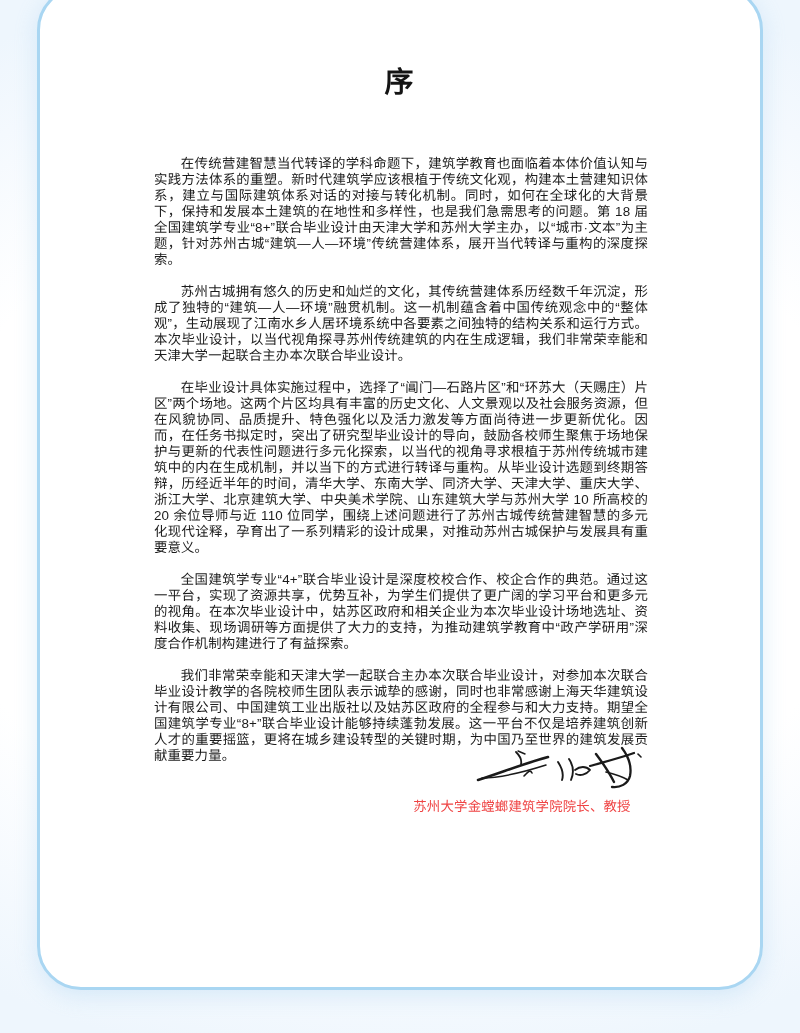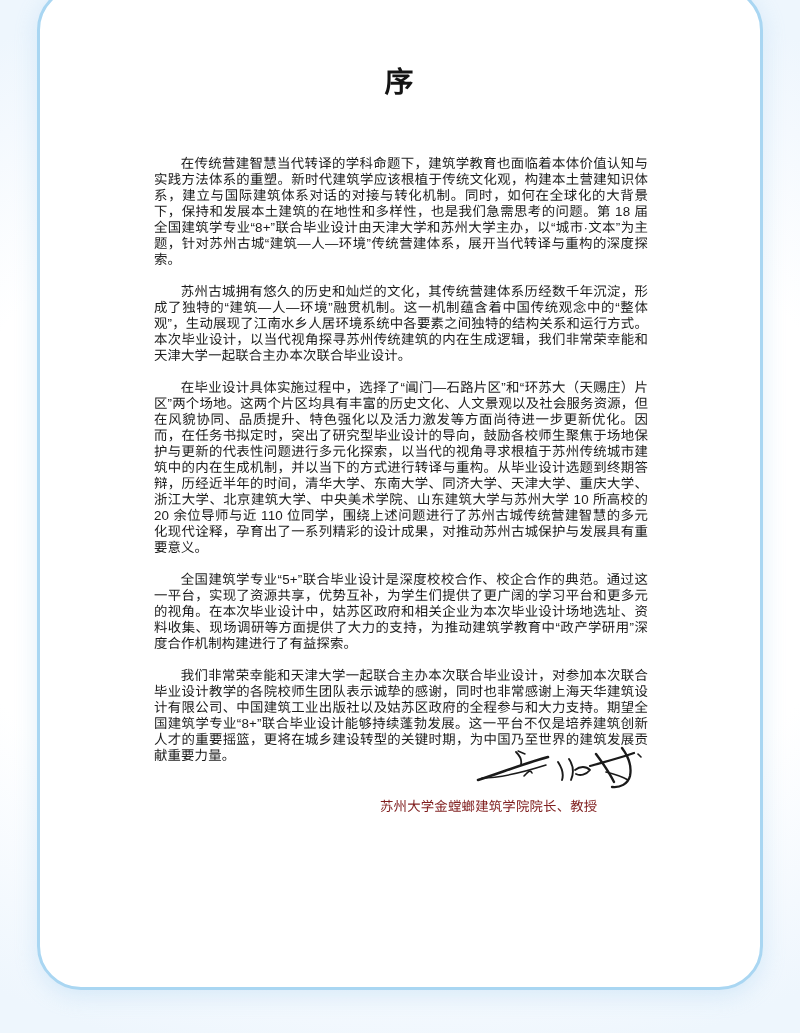--- a/index.html
+++ b/index.html
@@ -93,44 +93,44 @@
     position: relative;
   }
   .signature-mark svg {
     position: absolute;
     right: 4px;
     top: 0;
     display: block;
   }
   .signature-caption {
     margin-top: 2px;
-    text-align: left;
+    text-align: center;
     font-size: 13.4px;
     line-height: 22px;
-    color: #7f1d1d;
+    color: #ef4444;
     letter-spacing: 0.2px;
     font-family: "Liberation Sans", "DejaVu Sans", sans-serif;
   }
 </style>
 </head>
 <body>
 
 <div class="page-backdrop"></div>
 
 <div class="page-frame"></div>
 
 <div class="page-inner">
 
   <div class="doc-title">序</div>
 
   <div class="body-copy">
     <p>在传统营建智慧当代转译的学科命题下，建筑学教育也面临着本体价值认知与实践方法体系的重塑。新时代建筑学应该根植于传统文化观，构建本土营建知识体系，建立与国际建筑体系对话的对接与转化机制。同时，如何在全球化的大背景下，保持和发展本土建筑的在地性和多样性，也是我们急需思考的问题。第 18 届全国建筑学专业“8+”联合毕业设计由天津大学和苏州大学主办，以“城市·文本”为主题，针对苏州古城“建筑—人—环境”传统营建体系，展开当代转译与重构的深度探索。</p>
     <p>苏州古城拥有悠久的历史和灿烂的文化，其传统营建体系历经数千年沉淀，形成了独特的“建筑—人—环境”融贯机制。这一机制蕴含着中国传统观念中的“整体观”，生动展现了江南水乡人居环境系统中各要素之间独特的结构关系和运行方式。本次毕业设计，以当代视角探寻苏州传统建筑的内在生成逻辑，我们非常荣幸能和天津大学一起联合主办本次联合毕业设计。</p>
     <p>在毕业设计具体实施过程中，选择了“阊门—石路片区”和“环苏大（天赐庄）片区”两个场地。这两个片区均具有丰富的历史文化、人文景观以及社会服务资源，但在风貌协同、品质提升、特色强化以及活力激发等方面尚待进一步更新优化。因而，在任务书拟定时，突出了研究型毕业设计的导向，鼓励各校师生聚焦于场地保护与更新的代表性问题进行多元化探索，以当代的视角寻求根植于苏州传统城市建筑中的内在生成机制，并以当下的方式进行转译与重构。从毕业设计选题到终期答辩，历经近半年的时间，清华大学、东南大学、同济大学、天津大学、重庆大学、浙江大学、北京建筑大学、中央美术学院、山东建筑大学与苏州大学 10 所高校的 20 余位导师与近 110 位同学，围绕上述问题进行了苏州古城传统营建智慧的多元化现代诠释，孕育出了一系列精彩的设计成果，对推动苏州古城保护与发展具有重要意义。</p>
-    <p>全国建筑学专业“5+”联合毕业设计是深度校校合作、校企合作的典范。通过这一平台，实现了资源共享，优势互补，为学生们提供了更广阔的学习平台和更多元的视角。在本次毕业设计中，姑苏区政府和相关企业为本次毕业设计场地选址、资料收集、现场调研等方面提供了大力的支持，为推动建筑学教育中“政产学研用”深度合作机制构建进行了有益探索。</p>
+    <p>全国建筑学专业“4+”联合毕业设计是深度校校合作、校企合作的典范。通过这一平台，实现了资源共享，优势互补，为学生们提供了更广阔的学习平台和更多元的视角。在本次毕业设计中，姑苏区政府和相关企业为本次毕业设计场地选址、资料收集、现场调研等方面提供了大力的支持，为推动建筑学教育中“政产学研用”深度合作机制构建进行了有益探索。</p>
     <p>我们非常荣幸能和天津大学一起联合主办本次联合毕业设计，对参加本次联合毕业设计教学的各院校师生团队表示诚挚的感谢，同时也非常感谢上海天华建筑设计有限公司、中国建筑工业出版社以及姑苏区政府的全程参与和大力支持。期望全国建筑学专业“8+”联合毕业设计能够持续蓬勃发展。这一平台不仅是培养建筑创新人才的重要摇篮，更将在城乡建设转型的关键时期，为中国乃至世界的建筑发展贡献重要力量。</p>
   </div>
 
   <div class="signature-block">
     <div class="signature-mark">
       <svg width="190" height="52" viewBox="0 0 190 52" aria-hidden="true">
         <g fill="none" stroke="#1a1a1a" stroke-linecap="round" stroke-linejoin="round">
           <path d="M8 38 C 28 32, 52 22, 78 15" stroke-width="2.6"></path>
           <path d="M12 36 C 30 36, 54 30, 76 23" stroke-width="1.5"></path>
           <path d="M46 10 C 50 14, 52 18, 51 22" stroke-width="1.8"></path>

